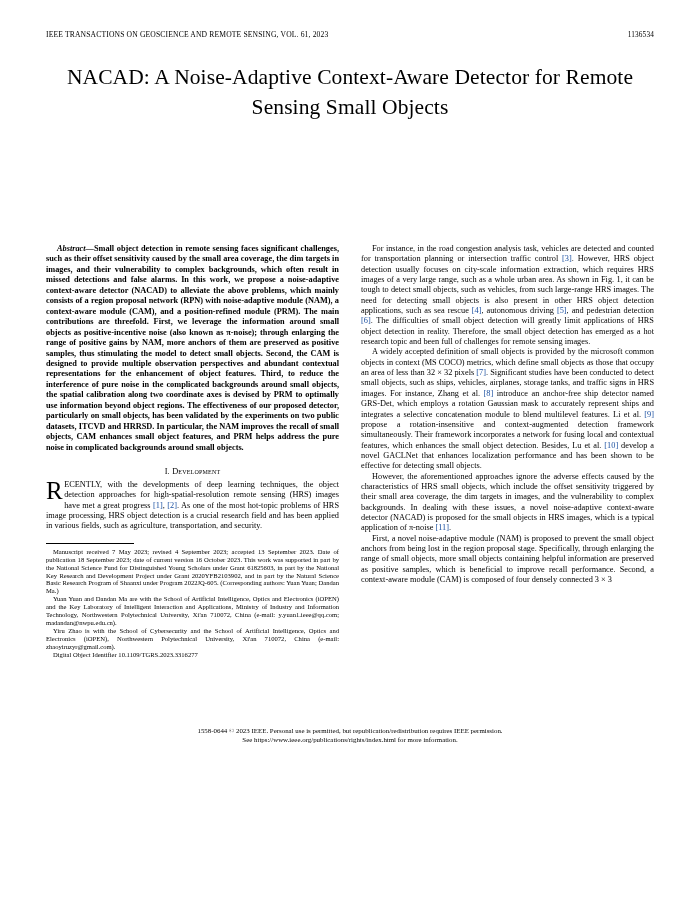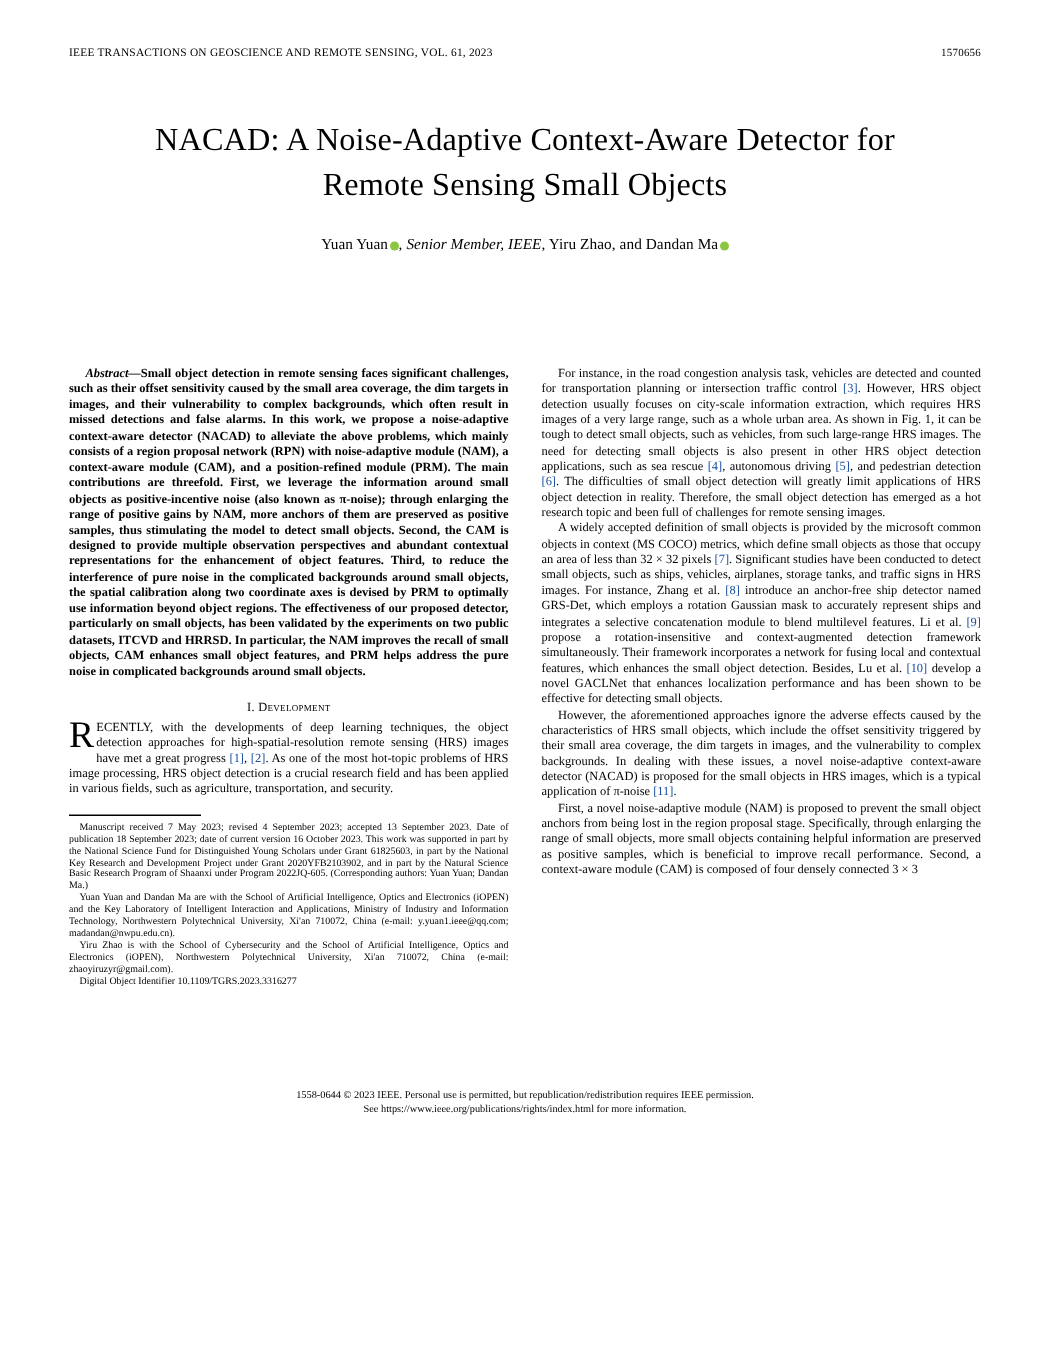--- a/index.html
+++ b/index.html
@@ -45,21 +45,21 @@
     position: absolute;
     top: 62px;
     left: 60px;
     right: 60px;
     text-align: center;
   }
   .paper-title {
     font-size: 21.5px;
     line-height: 30px;
     font-weight: normal;
-    margin: 16px;
+    margin: 0;
     letter-spacing: 0.1px;
     text-align: center;
   }
   .authors {
     margin-top: 20px;
     font-size: 10.2px;
     letter-spacing: 0.05px;
   }
   .authors .ital {
     font-style: italic;
@@ -167,28 +167,25 @@
     font-size: 6.9px;
   }
 </style>
 </head>
 <body>
 
 <div class="page">
 
   <div class="running-head">
     <div class="left">IEEE TRANSACTIONS ON GEOSCIENCE AND REMOTE SENSING, VOL. 61, 2023</div>
-    <div class="right">1570656</div>
+    <div class="right">1136534</div>
   </div>
 
   <div class="title-block">
     <h1 class="paper-title">NACAD: A Noise-Adaptive Context-Aware Detector for Remote Sensing Small Objects</h1>
-    <div class="authors">
-      <span>Yuan Yuan</span><span class="orcid">o</span><span>, </span><span class="ital">Senior Member, IEEE</span><span>, Yiru Zhao, and Dandan Ma</span><span class="orcid">o</span>
-    </div>
   </div>
 
   <div class="columns">
 
     <div class="col">
       <div class="abstract"><span class="lead">Abstract—</span><span>Small object detection in remote sensing faces significant challenges, such as their offset sensitivity caused by the small area coverage, the dim targets in images, and their vulnerability to complex backgrounds, which often result in missed detections and false alarms. In this work, we propose a noise-adaptive context-aware detector (NACAD) to alleviate the above problems, which mainly consists of a region proposal network (RPN) with noise-adaptive module (NAM), a context-aware module (CAM), and a position-refined module (PRM). The main contributions are threefold. First, we leverage the information around small objects as positive-incentive noise (also known as π-noise); through enlarging the range of positive gains by NAM, more anchors of them are preserved as positive samples, thus stimulating the model to detect small objects. Second, the CAM is designed to provide multiple observation perspectives and abundant contextual representations for the enhancement of object features. Third, to reduce the interference of pure noise in the complicated backgrounds around small objects, the spatial calibration along two coordinate axes is devised by PRM to optimally use information beyond object regions. The effectiveness of our proposed detector, particularly on small objects, has been validated by the experiments on two public datasets, ITCVD and HRRSD. In particular, the NAM improves the recall of small objects, CAM enhances small object features, and PRM helps address the pure noise in complicated backgrounds around small objects.</span></div>
 
 
       <div class="section-head">
         <span>I.</span>

